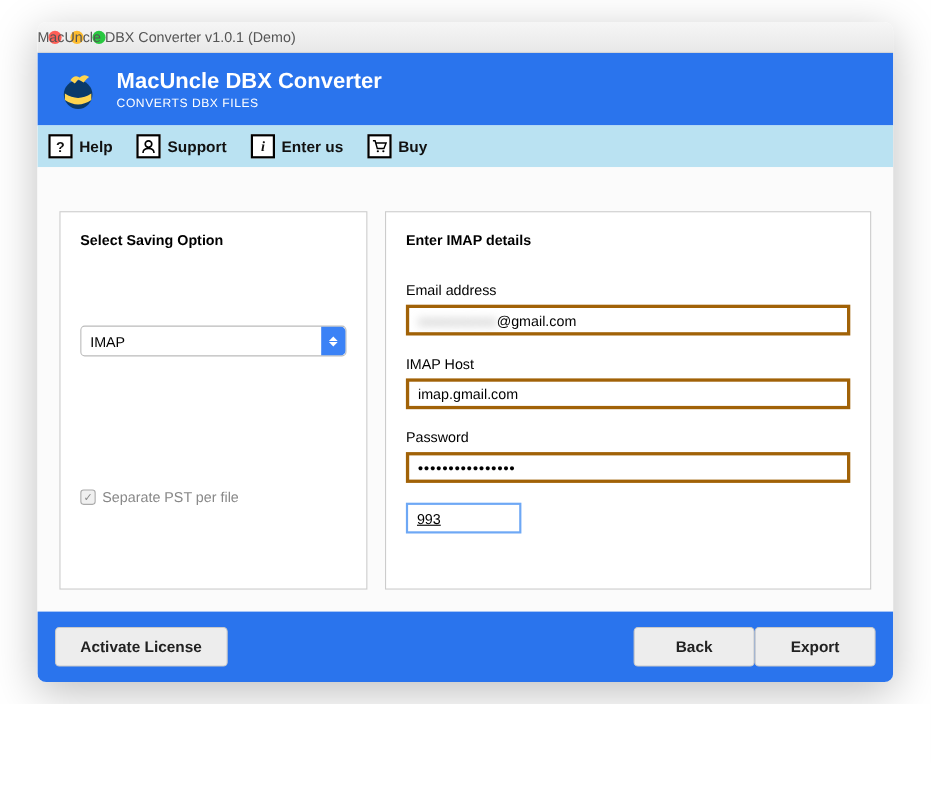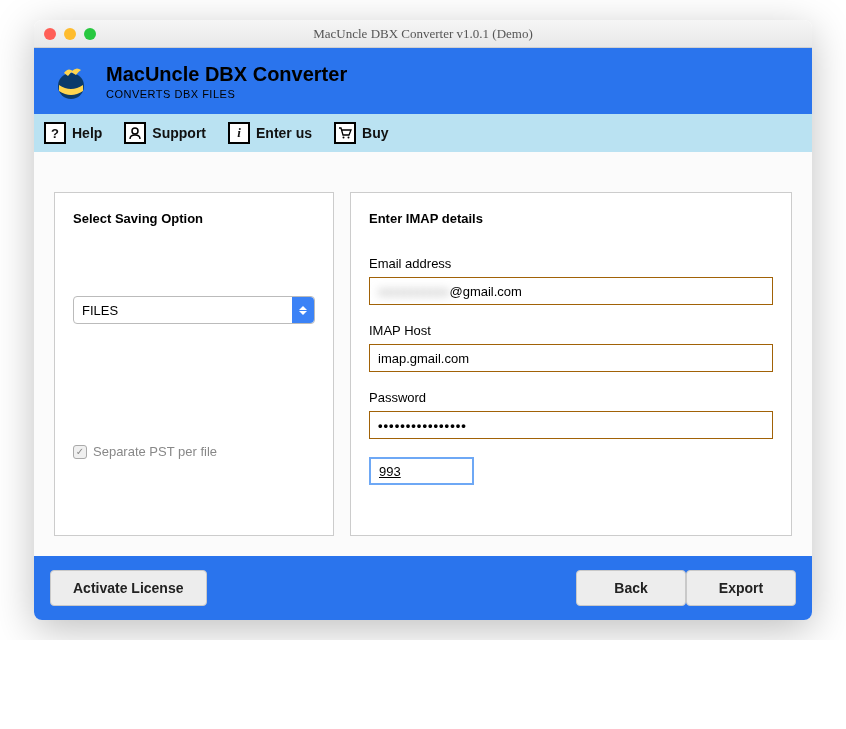--- a/index.html
+++ b/index.html
@@ -31,40 +31,38 @@
       gap: 8px;
       padding-left: 10px;
     }
     .tl { width: 12px; height: 12px; border-radius: 50%; }
     .tl-red { background: #ff5f57; }
     .tl-yellow { background: #febc2e; }
     .tl-green { background: #28c840; }
     .titlebar-title {
       position: absolute;
       left: 0; right: 0;
-      text-align: center;
       font-size: 13px;
       color: #555;
       pointer-events: none;
-      font-family: Liberation Serif, serif;
     }
     .header {
       background: #2a74ed;
       display: flex;
       align-items: center;
       padding: 12px 16px;
       gap: 14px;
     }
     .logo {
       width: 42px; height: 42px;
       display: flex;
       align-items: center;
       justify-content: center;
     }
-    .header-text { color: #000000; }
+    .header-text { color: #ffffff; }
     .header-title { font-size: 20px; font-weight: 700; }
     .header-subtitle { font-size: 11px; letter-spacing: 0.5px; margin-top: 2px; }
     .menubar {
       background: #bae2f2;
       display: flex;
       align-items: center;
       padding: 8px 10px;
       gap: 22px;
     }
     .menu-item {
@@ -155,21 +153,21 @@
       align-items: center;
       justify-content: center;
       font-size: 10px;
       color: #888;
     }
     .field-group { margin-bottom: 18px; }
     .field-label { font-size: 13px; margin-bottom: 6px; display: block; }
     .field-input {
       width: 100%;
       height: 28px;
-      border: 1px solid #a16207;
+      border: 3px solid #a16207;
       padding: 0 8px;
       font-size: 13px;
       background: #fff;
     }
     .field-input.focused {
       border: 2px solid #6ea8f5;
       outline: none;
       width: 105px;
       text-decoration: underline;
     }
@@ -255,21 +253,21 @@
       <span>Buy</span>
     </div>
   </div>
 
   <div class="content">
 
     <div class="panel panel-left">
       <div class="panel-title">Select Saving Option</div>
       <div class="select-wrap">
         <div class="select-box">
-          <span>FILES</span>
+          <span>IMAP</span>
         </div>
         <div class="select-arrow"></div>
       </div>
       <div class="checkbox-row">
         <div class="checkbox">✓</div>
         <span>Separate PST per file</span>
       </div>
     </div>
 
     <div class="panel">

